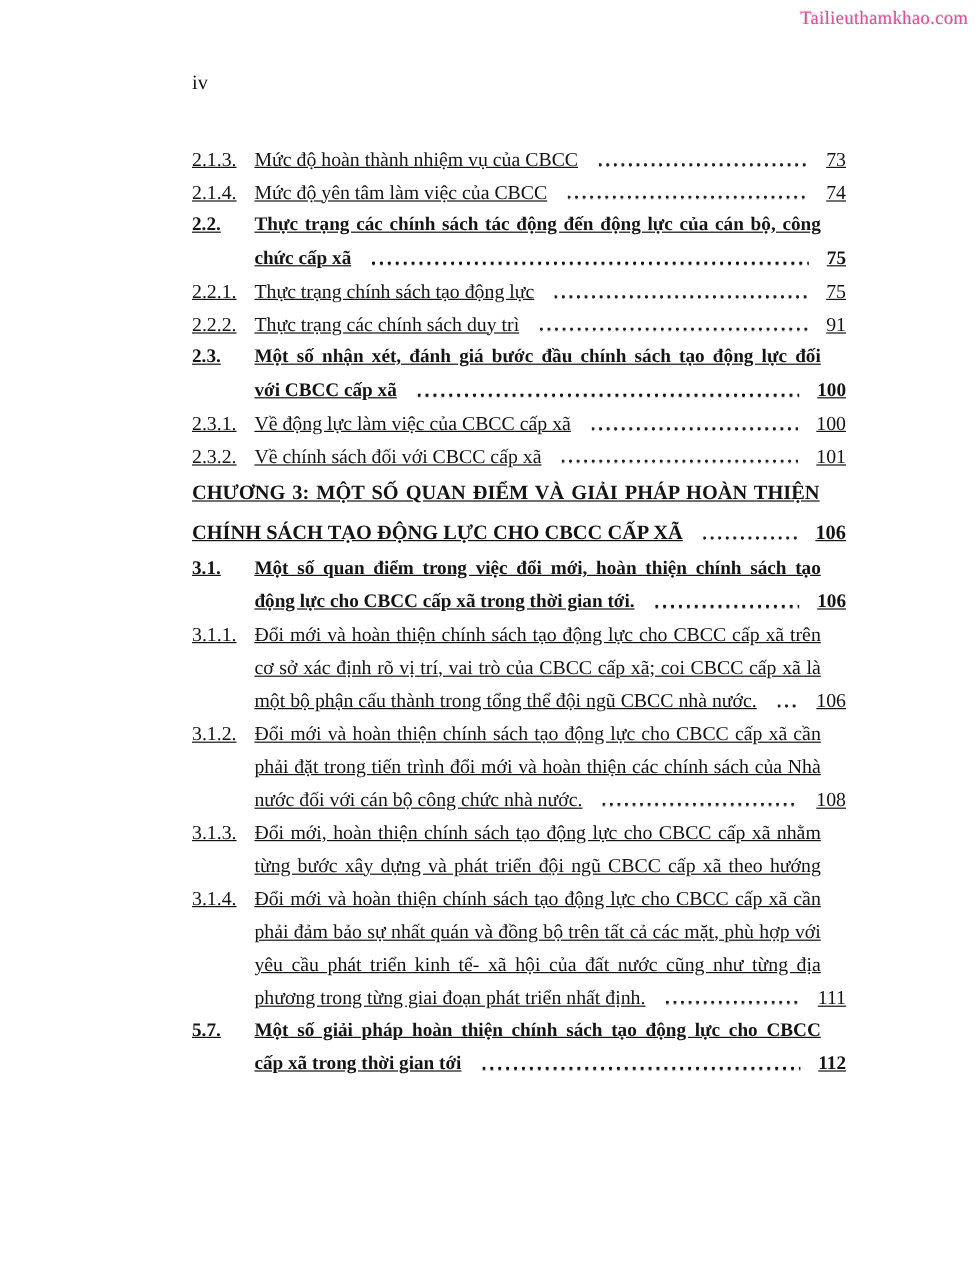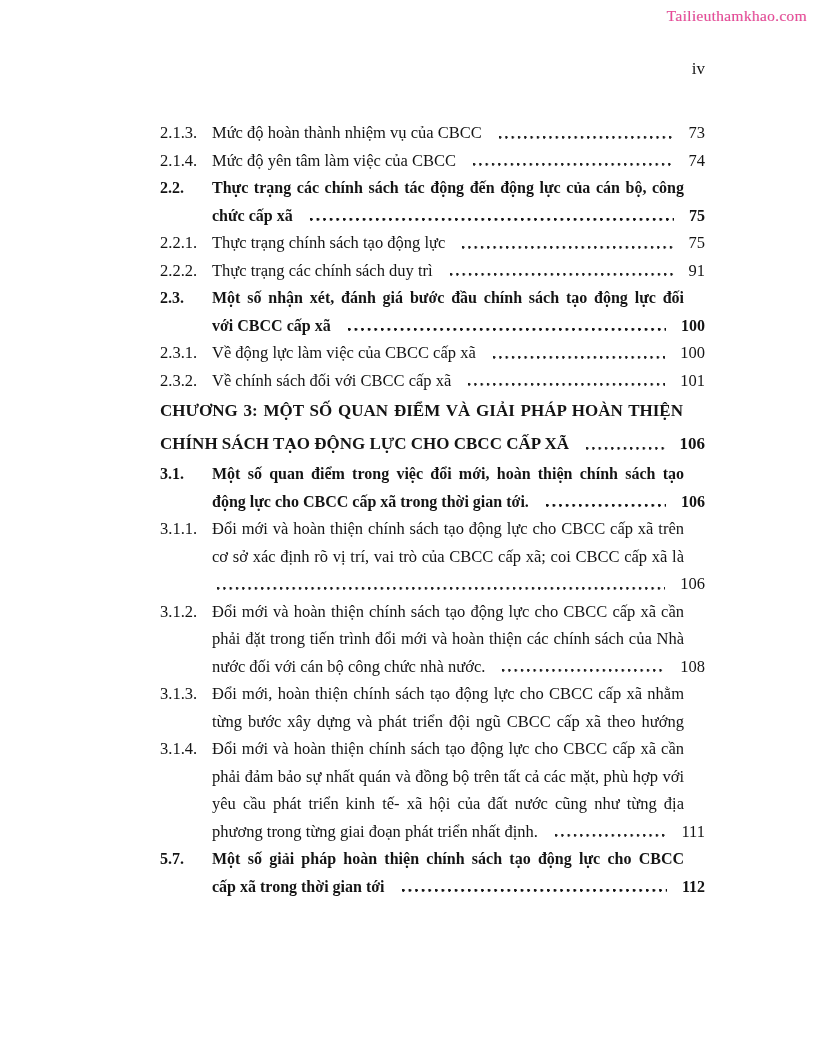--- a/index.html
+++ b/index.html
@@ -21,34 +21,35 @@
     font-size: 15.5px;
     color: #ec4899;
     text-shadow: 1px 1px 0 #ffffff, -0.5px -0.5px 0 rgba(140,138,135,0.45);
     letter-spacing: 0.3px;
   }
   .page-label {
     position: absolute;
     top: 58px;
     left: 160px;
     width: 545px;
-    text-align: right;
+    text-align: left;
     font-size: 17px;
     line-height: 22px;
   }
   .toc {
     position: absolute;
     top: 119px;
     left: 160px;
     width: 545px;
   }
   .entry {
     display: flex;
     font-size: 16.5px;
     line-height: 27.5px;
+    text-decoration: underline;
   }
   .entry .num {
     width: 52px;
     flex-shrink: 0;
     white-space: nowrap;
   }
   .entry .content {
     flex: 1;
     min-width: 0;
   }
@@ -206,20 +207,21 @@
         </div>
       </div>
     </div>
 
     <div class="entry">
       <div class="num">3.1.1.</div>
       <div class="content">
         <div class="line fill">Đổi mới và hoàn thiện chính sách tạo động lực cho CBCC cấp xã trên</div>
         <div class="line fill">cơ sở xác định rõ vị trí, vai trò của CBCC cấp xã; coi CBCC cấp xã là</div>
         <div class="line final">
+          <span class="txt">một bộ phận cấu thành trong tổng thể đội ngũ CBCC nhà nước.</span>
           <span class="leader"></span>
           <span class="pg">106</span>
         </div>
       </div>
     </div>
 
     <div class="entry">
       <div class="num">3.1.2.</div>
       <div class="content">
         <div class="line fill">Đổi mới và hoàn thiện chính sách tạo động lực cho CBCC cấp xã cần</div>

